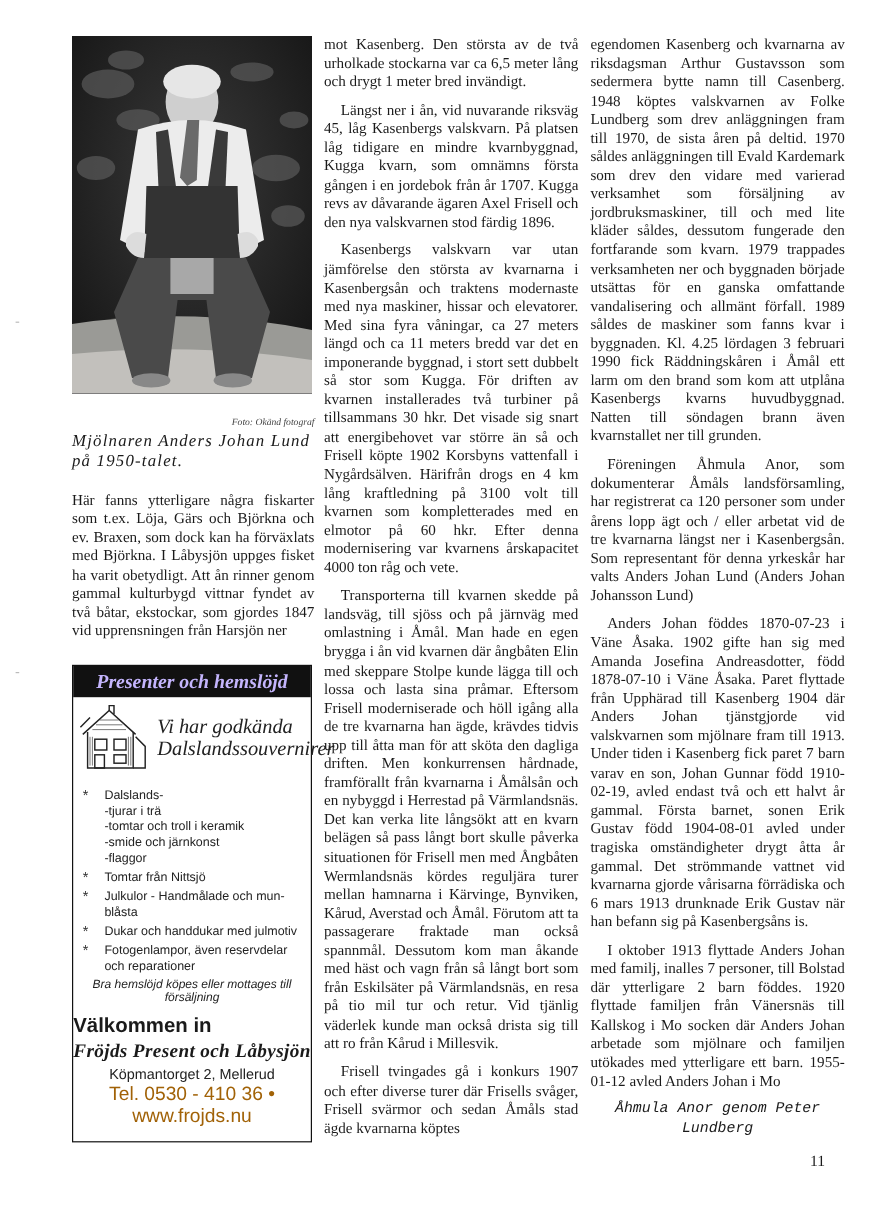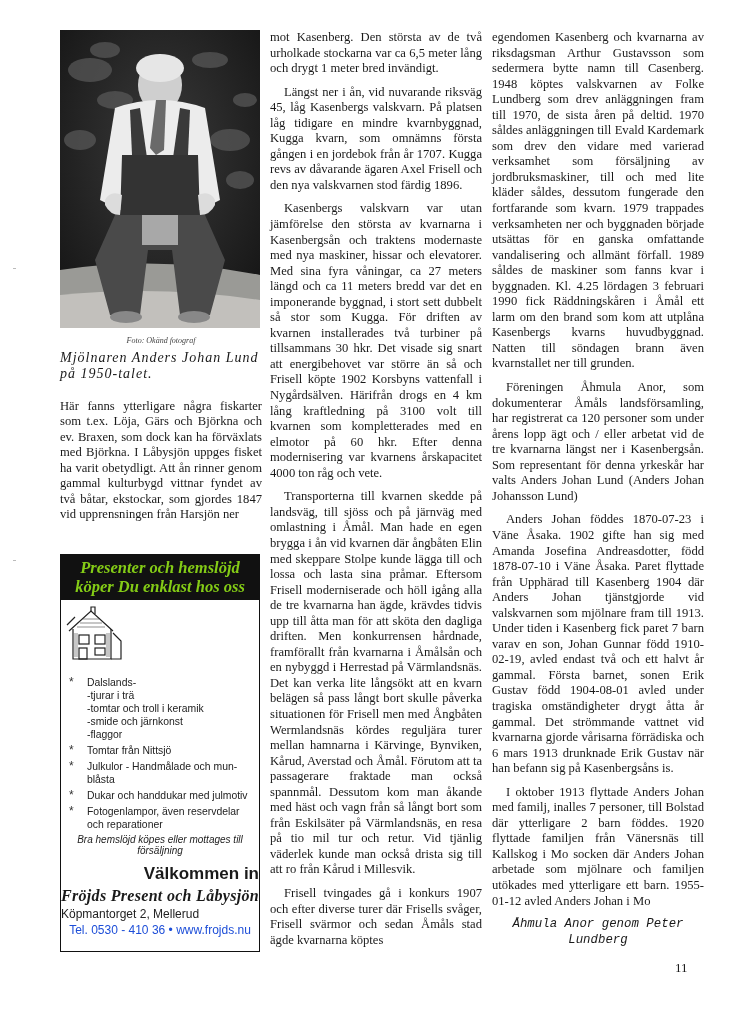--- a/index.html
+++ b/index.html
@@ -8,41 +8,41 @@
   .col { position: absolute; top: 30px; width: 212px; font-size: 12.6px; line-height: 15.55px;
          text-align: justify; hyphens: none; }
   .col p { margin: 0 0 8px 0; }
   .col p.indent { text-indent: 14px; }
   #col1 { left: 60px; width: 202px; }
   #col2 { left: 270px; }
   #col3 { left: 492px; }
 
   .photo { width: 200px; height: 298px; background: #2b2b2b; position: relative; overflow: hidden; }
   .photo svg { display: block; }
-  .photo-credit { font-style: italic; font-size: 8px; text-align: center; color: #444; margin-top: 5px; }
+  .photo-credit { font-style: italic; font-size: 8px; text-align: right; color: #444; margin-top: 16px; }
   .caption { font-style: italic; font-size: 14px; line-height: 16px; letter-spacing: 1px; margin: 1px 0 17px 0; text-align: left; }
 
   .ad { position: absolute; left: 60px; top: 554px; width: 198px; height: 396px;
         border: 1.5px solid #111; font-family: "Liberation Sans", sans-serif; background: #fff; }
-  .ad-head { background: #111; color: #84cc16; font-family: "Liberation Serif", serif; font-style: italic;
+  .ad-head { background: #111; color: #c4b5fd; font-family: "Liberation Serif", serif; font-style: italic;
              font-weight: bold; font-size: 16.5px; line-height: 19px; text-align: center; padding: 3px 0 4px 0; }
   .ad-top { display: flex; align-items: center; padding: 4px 4px 2px 4px; height: 60px; }
   .ad-house { width: 58px; height: 58px; flex: none; }
   .ad-slogan { font-family: "Liberation Serif", serif; font-style: italic; font-size: 17px; line-height: 18px;
                margin-left: 8px; color: #222; }
   .ad-list { list-style: none; margin: 10px 0 0 0; padding: 0 4px 0 8px; font-size: 10.4px; line-height: 13px; color: #222; }
   .ad-list li { display: flex; margin-bottom: 3px; }
   .ad-star { width: 18px; flex: none; font-size: 12px; color: #333; }
   .ad-sub { display: block; }
   .ad-note { font-style: italic; font-size: 10px; text-align: center; margin: 2px 0 0 0; color: #222; }
-  .ad-welcome { font-weight: bold; font-size: 17px; text-align: right; margin-top: 8px; }
+  .ad-welcome { font-weight: bold; font-size: 17px; text-align: left; margin-top: 8px; }
   .ad-shop { font-family: "Liberation Serif", serif; font-style: italic; font-weight: bold; font-size: 16px;
              text-align: center; margin-top: 3px; letter-spacing: 0.3px; }
-  .ad-addr { font-size: 12px; margin-top: 2px; color: #222; }
-  .ad-contact { text-align: center; font-size: 12px; margin-top: 2px; color: #1d4ed8; }
+  .ad-addr { text-align: center; font-size: 12px; margin-top: 2px; color: #222; }
+  .ad-contact { text-align: center; font-size: 16px; margin-top: 2px; color: #a16207; }
 
   .signature { font-style: italic; text-align: center; font-size: 12.4px; margin-top: 6px; font-family: Liberation Mono, monospace; }
   .page-number { position: absolute; left: 675px; top: 960px; font-size: 13px; }
   .margin-mark { position: absolute; left: 13px; width: 3px; height: 1px; background: #bbb; }
 </style>
 </head>
 <body>
 
 <div class="margin-mark" style="top:268px"></div>
 <div class="margin-mark" style="top:560px"></div>
@@ -85,39 +85,42 @@
     </svg>
   </div>
   <div class="photo-credit">Foto: Okänd fotograf</div>
   <div class="caption">Mjölnaren Anders Johan Lund på 1950-talet.</div>
   <p>Här fanns ytterligare några fiskarter som t.ex. Löja, Gärs och Björkna och ev. Braxen, som dock kan ha förväxlats med Björkna. I Låbysjön uppges fisket ha varit obetydligt. Att ån rinner genom gammal kulturbygd vittnar fyndet av två båtar, ekstockar, som gjordes 1847 vid upprensningen från Harsjön ner</p>
 </div>
 
 <div class="ad">
   <div class="ad-head">
     <div>Presenter och hemslöjd</div>
-    <div>köper Du enklast hos oss</div>
   </div>
   <div class="ad-top">
     <svg class="ad-house" viewBox="0 0 58 58">
       <g fill="none" stroke="#222" stroke-width="1.2">
         <path d="M4 26 L26 6 L48 26"></path>
         <path d="M8 24 L8 54 L46 54 L46 24"></path>
         <path d="M26 6 L26 2 L30 2 L30 9"></path>
         <rect x="14" y="30" width="10" height="9"></rect>
         <rect x="30" y="30" width="10" height="9"></rect>
         <rect x="14" y="43" width="8" height="11"></rect>
         <rect x="30" y="43" width="10" height="7"></rect>
         <path d="M2 20 L10 12 M48 28 L56 36 L56 54 L46 54"></path>
       </g>
       <g stroke="#444" stroke-width="0.6">
         <path d="M10 28 L10 52 M12 28 L12 52 M42 28 L42 52 M44 28 L44 52"></path>
         <path d="M18 14 L34 14 M15 18 L37 18 M12 22 L40 22"></path>
       </g>
     </svg>
+    <div class="ad-slogan">
+      <div>Vi har godkända</div>
+      <div>Dalslandssouvernirer</div>
+    </div>
   </div>
   <ul class="ad-list">
     <li>
       <span class="ad-star">*</span>
       <span>
         <span class="ad-sub">Dalslands-</span>
         <span class="ad-sub">-tjurar i trä</span>
         <span class="ad-sub">-tomtar och troll i keramik</span>
         <span class="ad-sub">-smide och järnkonst</span>
         <span class="ad-sub">-flaggor</span>

